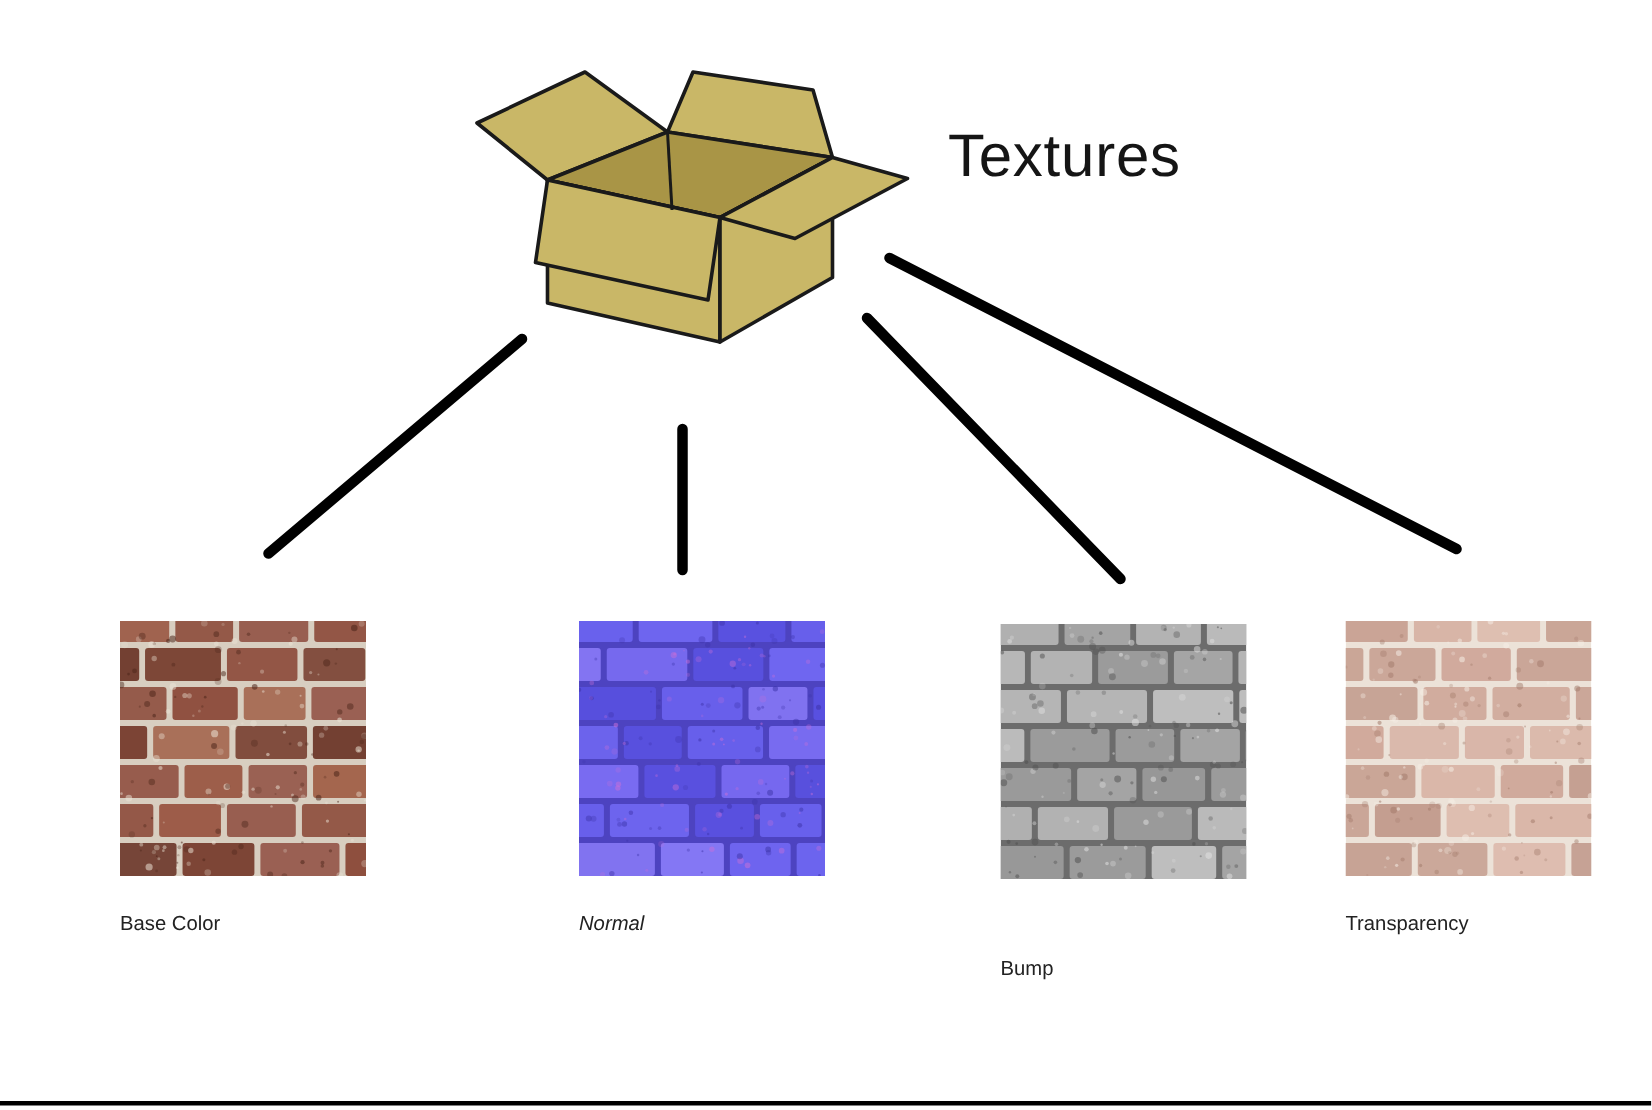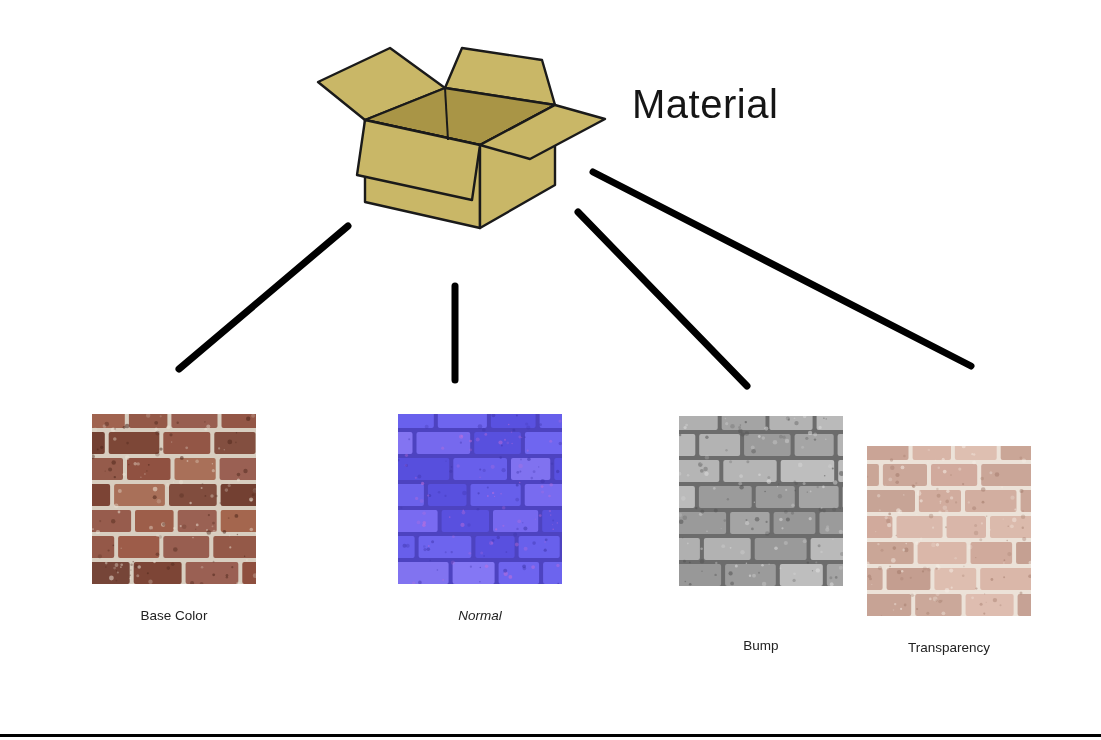--- a/index.html
+++ b/index.html
@@ -53,26 +53,25 @@
     color: #151515;
     letter-spacing: 0.5px;
     white-space: nowrap;
   }
   
   .texture-figure {
     position: absolute;
     width: 188px;
     display: flex;
     flex-direction: column;
-    align-items: center;
   }
   .texture-figure.t0 { left: 80px;  top: 414px; }
   .texture-figure.t1 { left: 386px; top: 414px; font-style: italic; }
   .texture-figure.t2 { left: 667px; top: 416px; gap: 28px; }
-  .texture-figure.t3 { left: 855px; top: 414px; margin-top: 32px; }
+  .texture-figure.t3 { left: 897px; top: 414px; }
   .texture-image {
     width: 164px;
     height: 170px;
     line-height: 0;
     overflow: hidden;
   }
   .texture-label {
     margin-top: 24px;
     font-size: 13.5px;
     color: #222222;
@@ -121,21 +120,21 @@
 
     <polygon class="box-face" points="180,105 255,65 255,145 180,188" fill="#c9b767"></polygon>
 
     <polygon class="box-face" points="180,105 255,65 305,79 230,119" fill="#c9b767"></polygon>
 
     <polygon class="box-face" points="65,80 180,105 172,160 57,135" fill="#c9b767"></polygon>
 
     <line class="box-edge" x1="145" y1="48" x2="148" y2="100"></line>
   </svg>
 
-  <div class="material-label">Material</div>
+  <div class="material-label">Textures</div>
 
   <div class="texture-figure t0">
     <div class="texture-image"><svg width="164" height="170" viewBox="0 0 164 170">
           <rect width="164" height="170" fill="#d8cec0"></rect>
           <rect x="-6.4" y="-8" width="39.2" height="22" rx="2" fill="#9b5a46" opacity="0.93"></rect>
           <rect x="36.9" y="-8" width="38.5" height="22" rx="2" fill="#8e4f3e" opacity="0.92"></rect>
           <rect x="79.4" y="-8" width="46.1" height="22" rx="2" fill="#935547" opacity="0.92"></rect>
           <rect x="129.5" y="-8" width="50.9" height="22" rx="2" fill="#8e4f3e" opacity="0.94"></rect>
           <rect x="-27.7" y="18" width="40.5" height="22" rx="2" fill="#6e3a2c" opacity="0.96"></rect>
           <rect x="16.7" y="18" width="50.6" height="22" rx="2" fill="#7a4233" opacity="0.97"></rect>

